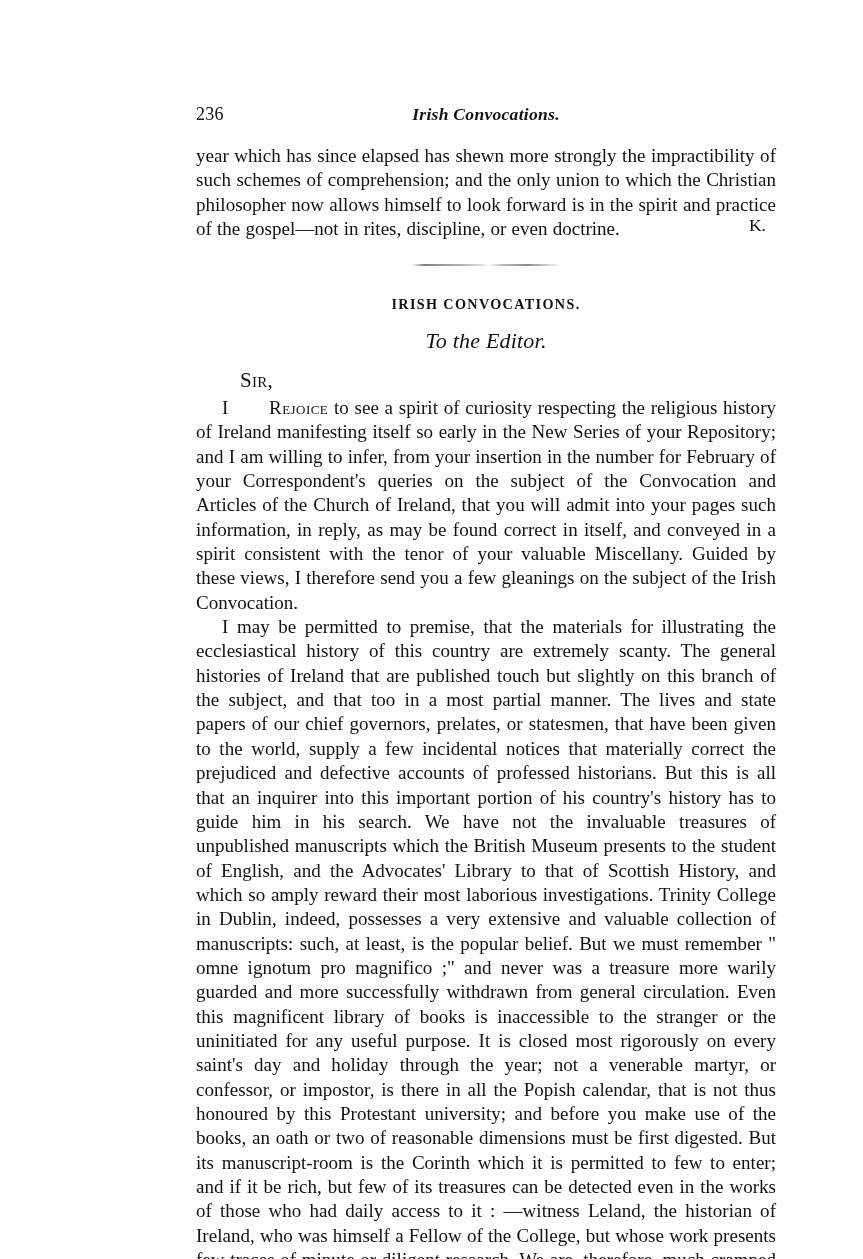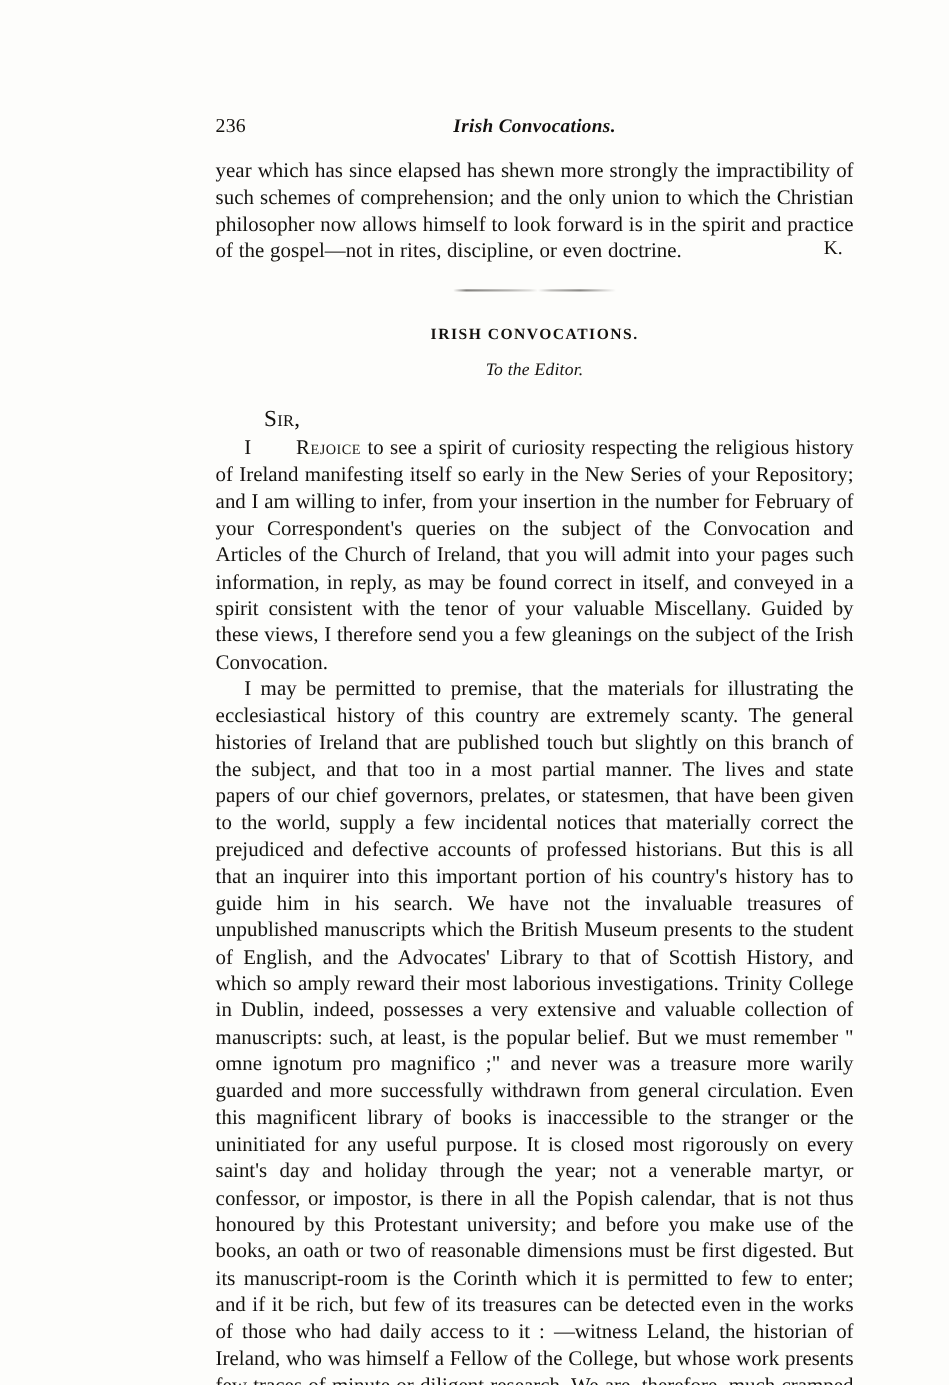--- a/index.html
+++ b/index.html
@@ -107,21 +107,21 @@
     letter-spacing: 1.35px;
     text-transform: uppercase;
   }
   .addressee {
     position: absolute;
     left: 196px;
     top: 328px;
     width: 580px;
     text-align: center;
     font-style: italic;
-    font-size: 16px;
+    font-size: 22px;
     letter-spacing: 0.2px;
   }
   .salutation {
     position: absolute;
     left: 196px;
     top: 368px;
     width: 580px;
     font-size: 17.6px;
     padding-left: 44px;
     box-sizing: border-box;

